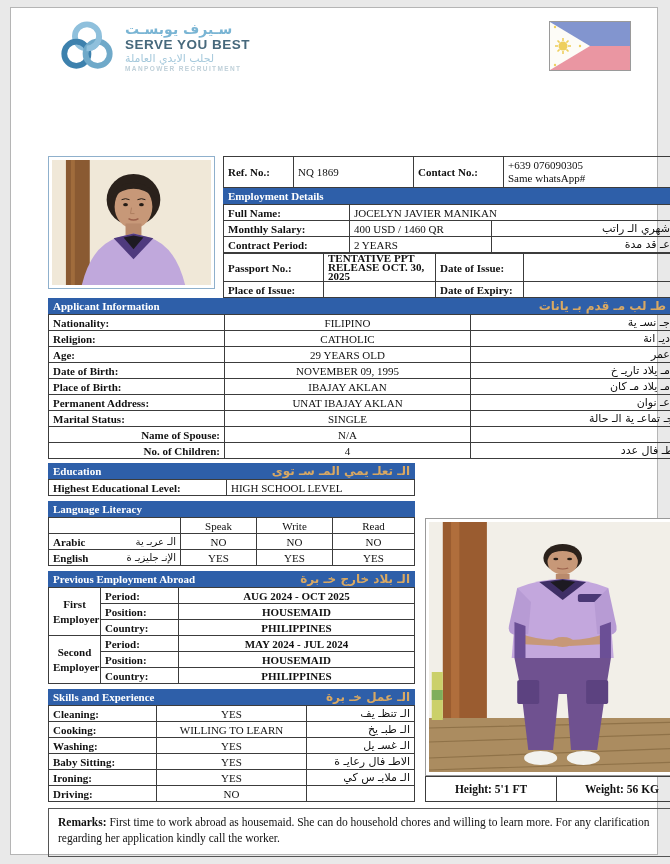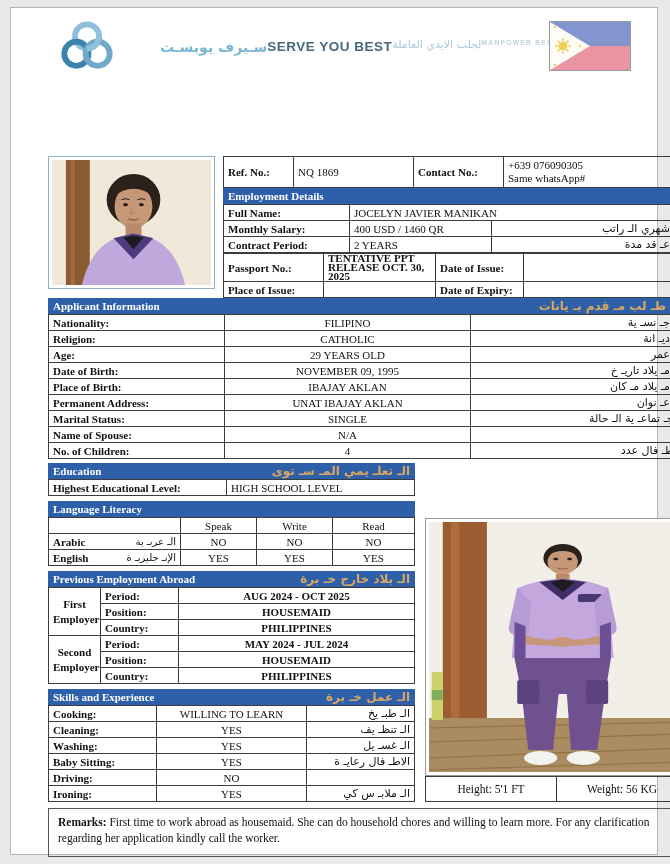--- a/index.html
+++ b/index.html
@@ -7,55 +7,55 @@
     width:670px; height:864px; background:#e9e9e9; position:relative;
     font-family:"Liberation Serif","DejaVu Serif",serif; color:#111;
   }
   .page {
     position:absolute; left:10px; top:7px; width:648px; height:848px;
     background:#ffffff; border:1px solid #b5b5b5; box-sizing:border-box;
   }
   
   .logo-wrap { position:absolute; left:47px; top:10px; display:flex; gap:9px; align-items:center; }
   .logo-mark { width:58px; height:58px; }
-  .logo-text { display:flex; line-height:1.15;margin-left:35px; }
+  .logo-text { display:flex; flex-direction:column; line-height:1.15; }
   .l-ar-top { color:#7ab5d4; font-size:14px; font-weight:bold; font-family:"DejaVu Sans",sans-serif; }
   .l-name { color:#47697c; font-size:13.5px; font-weight:bold; letter-spacing:.5px; font-family:"Liberation Sans",sans-serif; }
   .l-ar-bot { color:#a5c9dc; font-size:11px; font-family:"DejaVu Sans",sans-serif; }
   .l-tag { color:#bfd0d9; font-size:6.5px; letter-spacing:1.4px; font-weight:bold; font-family:"Liberation Sans",sans-serif; }
   .flag { position:absolute; right:26px; top:13px; width:80px; height:48px; border:1px solid #9a9a9a; }
   
   .content { position:absolute; left:37px; top:148px; width:640px; }
   .top-row { display:flex; gap:8px; }
   .photo1 { width:167px; height:133px; border:1px solid #8fb0cc; background:#fff; padding:3px; box-sizing:border-box; flex:none; }
   .photo1 svg { width:100%; height:100%; display:block; }
   .ref-block { flex:1; min-width:0; }
   .tbl { width:100%; border-collapse:collapse; table-layout:fixed; }
   .tbl td { border:1px solid #3c3c3c; font-size:11px; padding:0 4px; height:15px; overflow:hidden; white-space:nowrap; }
   .lbl { font-weight:bold; }
   .val { text-align:center; }
   .arc { text-align:right; font-size:10px; font-family:"DejaVu Sans",sans-serif; }
-  .lbl-r { text-align:left; }
+  .lbl-r { text-align:right; }
   .ref-tbl td { height:30px; white-space:normal; line-height:13px; vertical-align:middle; }
   .bar { background:#2e5fa9; color:#fff; font-weight:bold; font-size:11px; line-height:14px; padding:1px 5px; display:flex; justify-content:space-between; align-items:center; }
   .bar-ar { color:#d8a863; font-size:12px; font-family:"DejaVu Sans",sans-serif; }
   .pass-lbl { font-weight:bold; font-size:10px; }
   .pass-val { font-weight:bold; font-size:7.5px; white-space:normal !important; line-height:9px; vertical-align:middle; }
   .pass-row td { height:22px; }
   .addr { font-size:9px; }
   .sp { margin-top:5px; }
   .two-col { display:flex; gap:10px; margin-top:4px; align-items:flex-end; }
   .left-col { width:367px; flex:none; }
   .right-col { flex:1; min-width:0; }
   .split { display:flex; justify-content:space-between; align-items:center; }
   .emp-name { font-size:7px; font-weight:bold; text-align:center; white-space:normal !important; line-height:1.3; }
   .bold-val { font-weight:bold; }
   .photo2 { border:1px solid #999; padding:3px; background:#fff; height:250px; box-sizing:content-box; }
   .photo2 svg { width:100%; height:100%; display:block; }
-  .phys-tbl td { height:24px; font-weight:normal; text-align:center; font-size:11.5px; }
+  .phys-tbl td { height:24px; font-weight:bold; text-align:center; font-size:11.5px; }
   .remarks-box { margin-top:6px; border:1px solid #555; padding:6px 9px 10px 9px; font-size:11.5px; line-height:1.35; }
 </style>
 </head>
 <body>
 
 <div class="page">
 
   <div class="logo-wrap">
     <svg class="logo-mark" viewBox="0 0 60 60">
       <circle cx="30" cy="19" r="12.5" fill="none" stroke="#8fc0dc" stroke-width="6"></circle>
@@ -358,48 +358,48 @@
           <span class="bar-ar">الـ عمل خـ برة</span>
         </div>
         <table class="tbl">
           <colgroup>
               <col style="width:108px">
               <col style="width:150px">
               <col>
             </colgroup>
           <tbody>
               <tr>
+            <td class="lbl">Cleaning:</td>
+            <td class="val">YES</td>
+            <td class="arc">الـ تنظـ يف</td>
+          </tr>
+          <tr>
             <td class="lbl">Cooking:</td>
             <td class="val">WILLING TO LEARN</td>
             <td class="arc">الـ طبـ يخ</td>
           </tr>
           <tr>
-            <td class="lbl">Cleaning:</td>
-            <td class="val">YES</td>
-            <td class="arc">الـ تنظـ يف</td>
-          </tr>
-          <tr>
             <td class="lbl">Washing:</td>
             <td class="val">YES</td>
             <td class="arc">الـ غسـ يل</td>
           </tr>
           <tr>
             <td class="lbl">Baby Sitting:</td>
             <td class="val">YES</td>
             <td class="arc">الاطـ فال رعايـ ة</td>
+          </tr>
+          <tr>
+            <td class="lbl">Ironing:</td>
+            <td class="val">YES</td>
+            <td class="arc">الـ ملابـ س كي</td>
           </tr>
           <tr>
             <td class="lbl">Driving:</td>
             <td class="val">NO</td>
             <td class="arc"></td>
-          </tr>
-          <tr>
-            <td class="lbl">Ironing:</td>
-            <td class="val">YES</td>
-            <td class="arc">الـ ملابـ س كي</td>
           </tr>
         </tbody>
           </table>
       </div>
 
       <div class="right-col">
         <div class="photo2">
           <svg viewBox="0 0 185 250" preserveAspectRatio="none">
             <rect width="185" height="250" fill="#f2efe8"></rect>
             <rect x="10" y="0" width="32" height="198" fill="#9a5c30"></rect>

